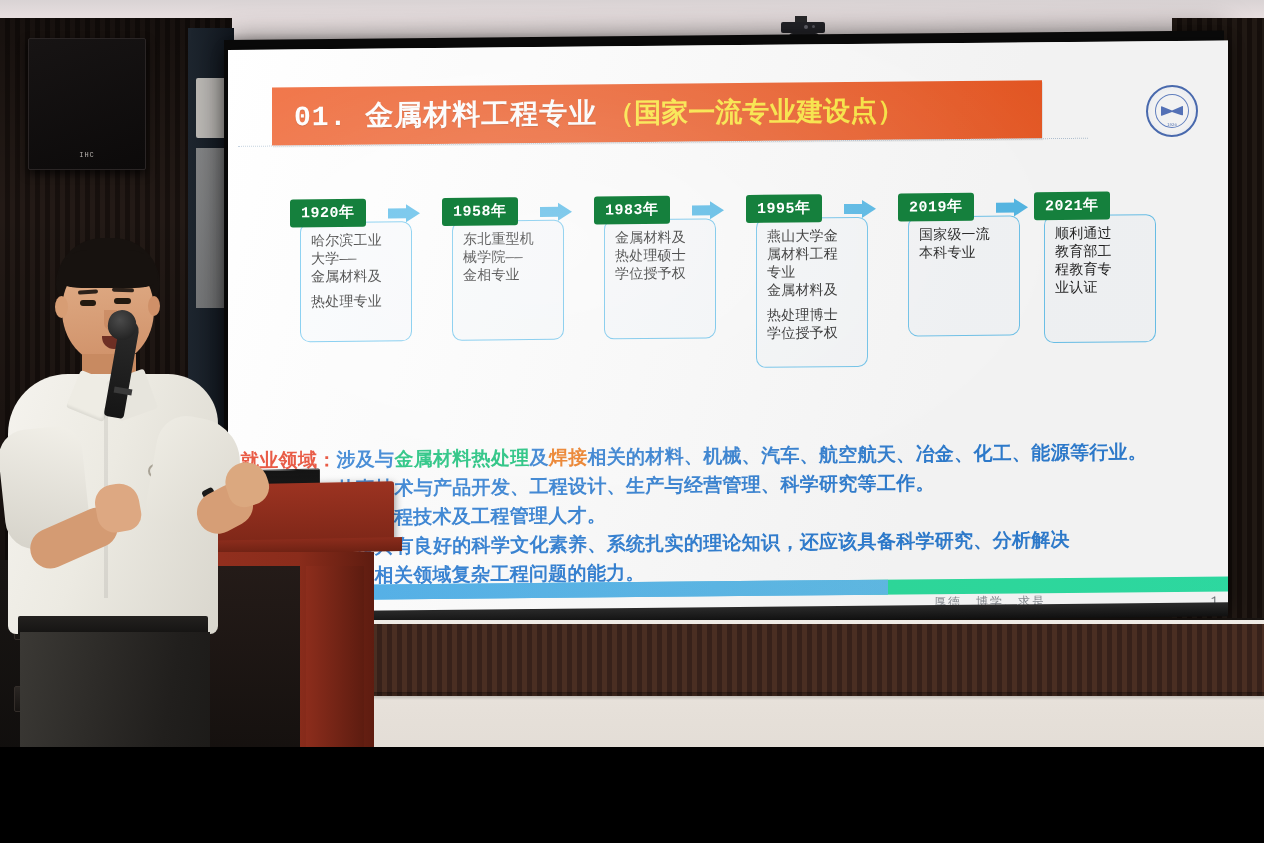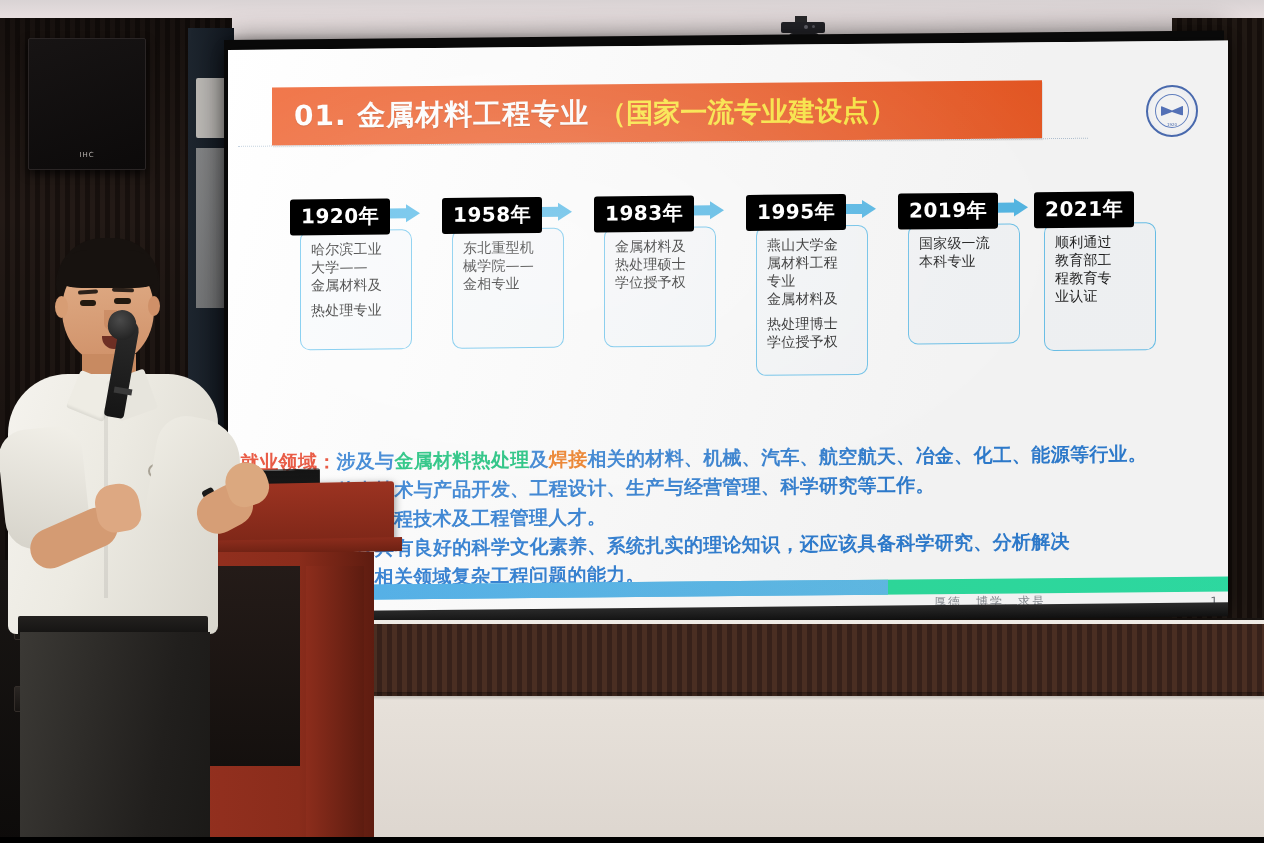--- a/index.html
+++ b/index.html
@@ -1,20 +1,20 @@
 <!DOCTYPE html>
 <html><head>
 <meta charset="utf-8">
 <style>
   * { margin:0; padding:0; box-sizing:border-box; }
   html,body { width:1264px; height:843px; overflow:hidden; background:#000; }
   body { font-family:"DejaVu Sans","Liberation Sans",sans-serif; }
 
-  #scene { position:relative; width:1264px; height:837px; overflow:hidden;
-           background:#1a1512; }
+  #scene { position:relative; width:1264px; height:747px; overflow:hidden;
+           background:#1a1512;font-family:Liberation Mono, monospace; }
 
   
   .ceiling { position:absolute; left:0; top:0; width:1264px; height:46px;
              background:linear-gradient(180deg,#d9d3d4 0%,#e8dfe0 40%,#efe6e6 70%,#cfc6c6 100%); }
   .ceiling-edge { position:absolute; left:0; top:40px; width:1264px; height:10px;
              background:linear-gradient(180deg,#b9b0b0,#8d8482); }
 
   .wall-left { position:absolute; left:0; top:18px; width:232px; height:640px;
              background:
                repeating-linear-gradient(90deg,#231a16 0px,#231a16 5px,#17100d 5px,#17100d 10px),
@@ -85,22 +85,22 @@
   .logo-inner { width:34px; height:34px; border:1px solid #5a7cc4; border-radius:50%;
              position:relative; display:flex; align-items:center; justify-content:center; }
   .logo-book { width:22px; height:10px; background:#4a6cbb; border-radius:1px;
              clip-path:polygon(0 100%,50% 60%,100% 100%,100% 0,50% 45%,0 0); }
   .logo-year { position:absolute; bottom:0px; left:0; right:0; text-align:center;
              font-size:4px; color:#3e63b0; }
 
   
   .timeline { position:absolute; left:62px; top:150px; width:890px; height:200px; }
   .tl-item { position:absolute; top:0; }
-  .tl-year { position:relative; z-index:2; display:inline-block; background:#000000;
-             color:#ffffff; font-size:20px; font-weight:700; padding:4px 11px 5px 11px;
+  .tl-year { position:relative; z-index:2; display:inline-block; background:#15803d;
+             color:#ffffff; font-size:15px; font-weight:700; padding:4px 11px 5px 11px;
              border-radius:3px; letter-spacing:.5px; white-space:nowrap; }
   .tl-box { position:relative; margin-top:-5px; margin-left:10px; width:112px;
              min-height:120px; background:#fafcfe; border:1.6px solid #6cc6f0;
              border-radius:10px; padding:10px 8px 8px 10px; }
   .tl-line { font-size:14px; color:#1c1c1c; line-height:1.28; letter-spacing:.2px;
              white-space:nowrap; }
   .tl-gap { height:7px; }
   .tl-arrow { position:absolute; top:6px; width:32px; height:18px; }
   .tl-arrow::before { content:""; position:absolute; left:0; top:4px;
              width:20px; height:10px; background:#4fb9ea; }

